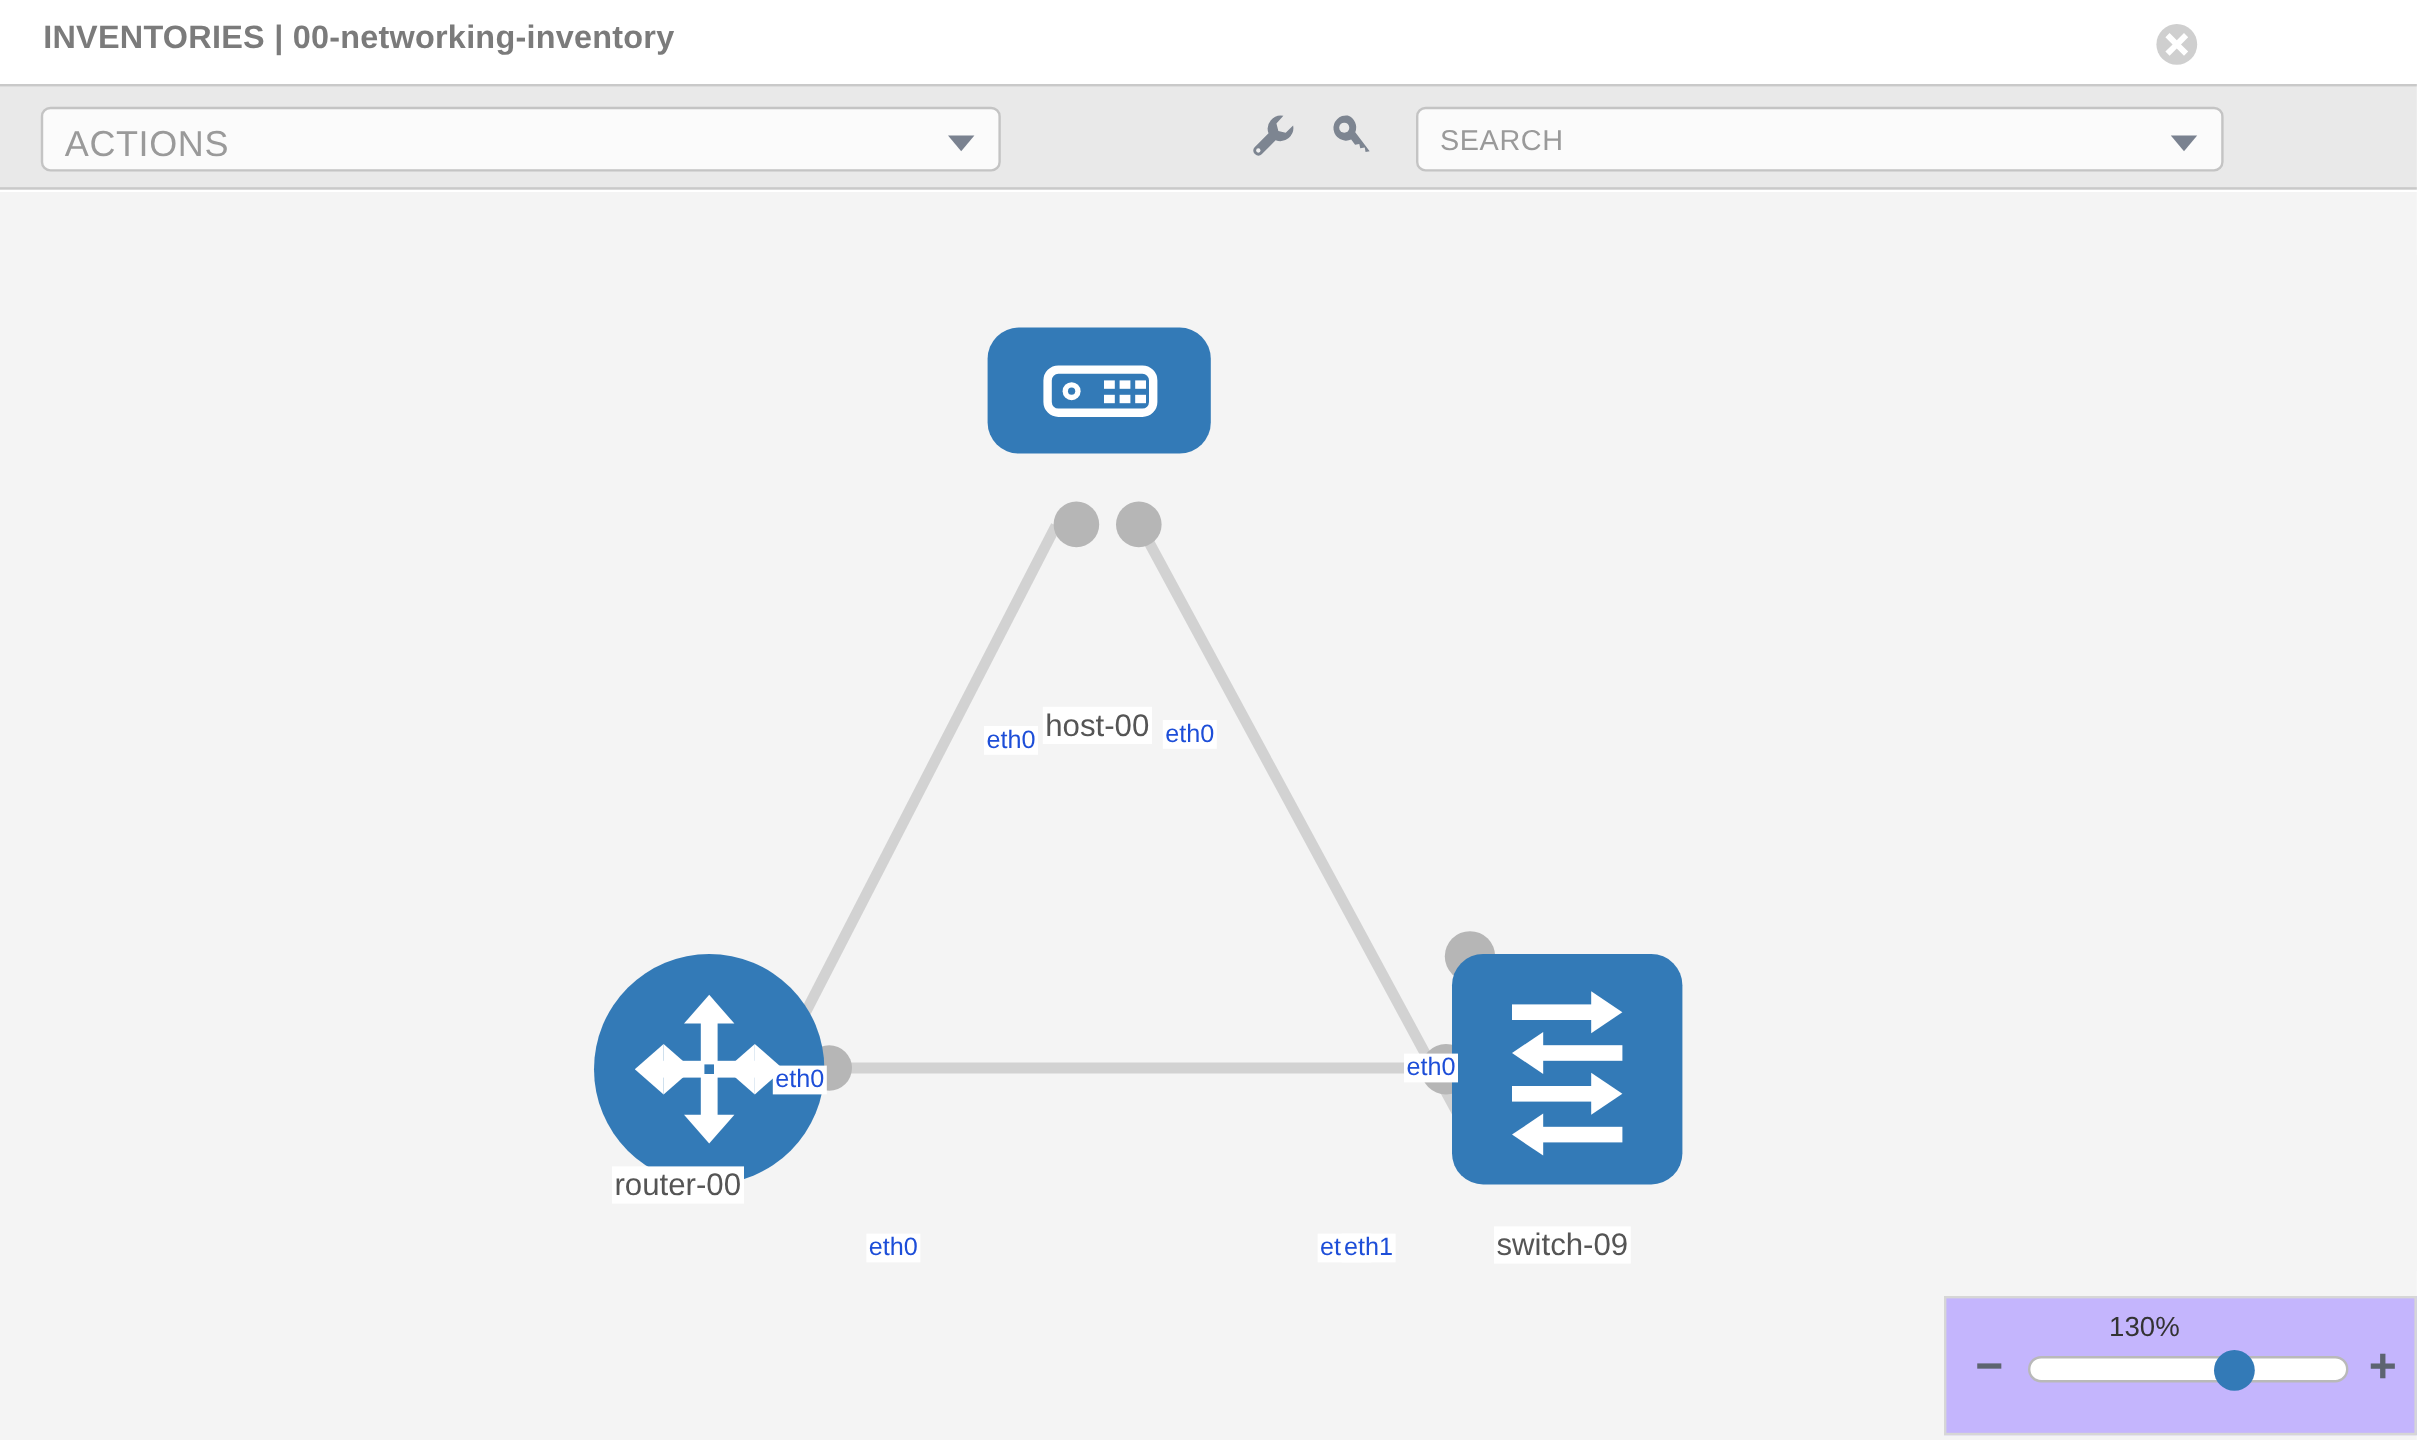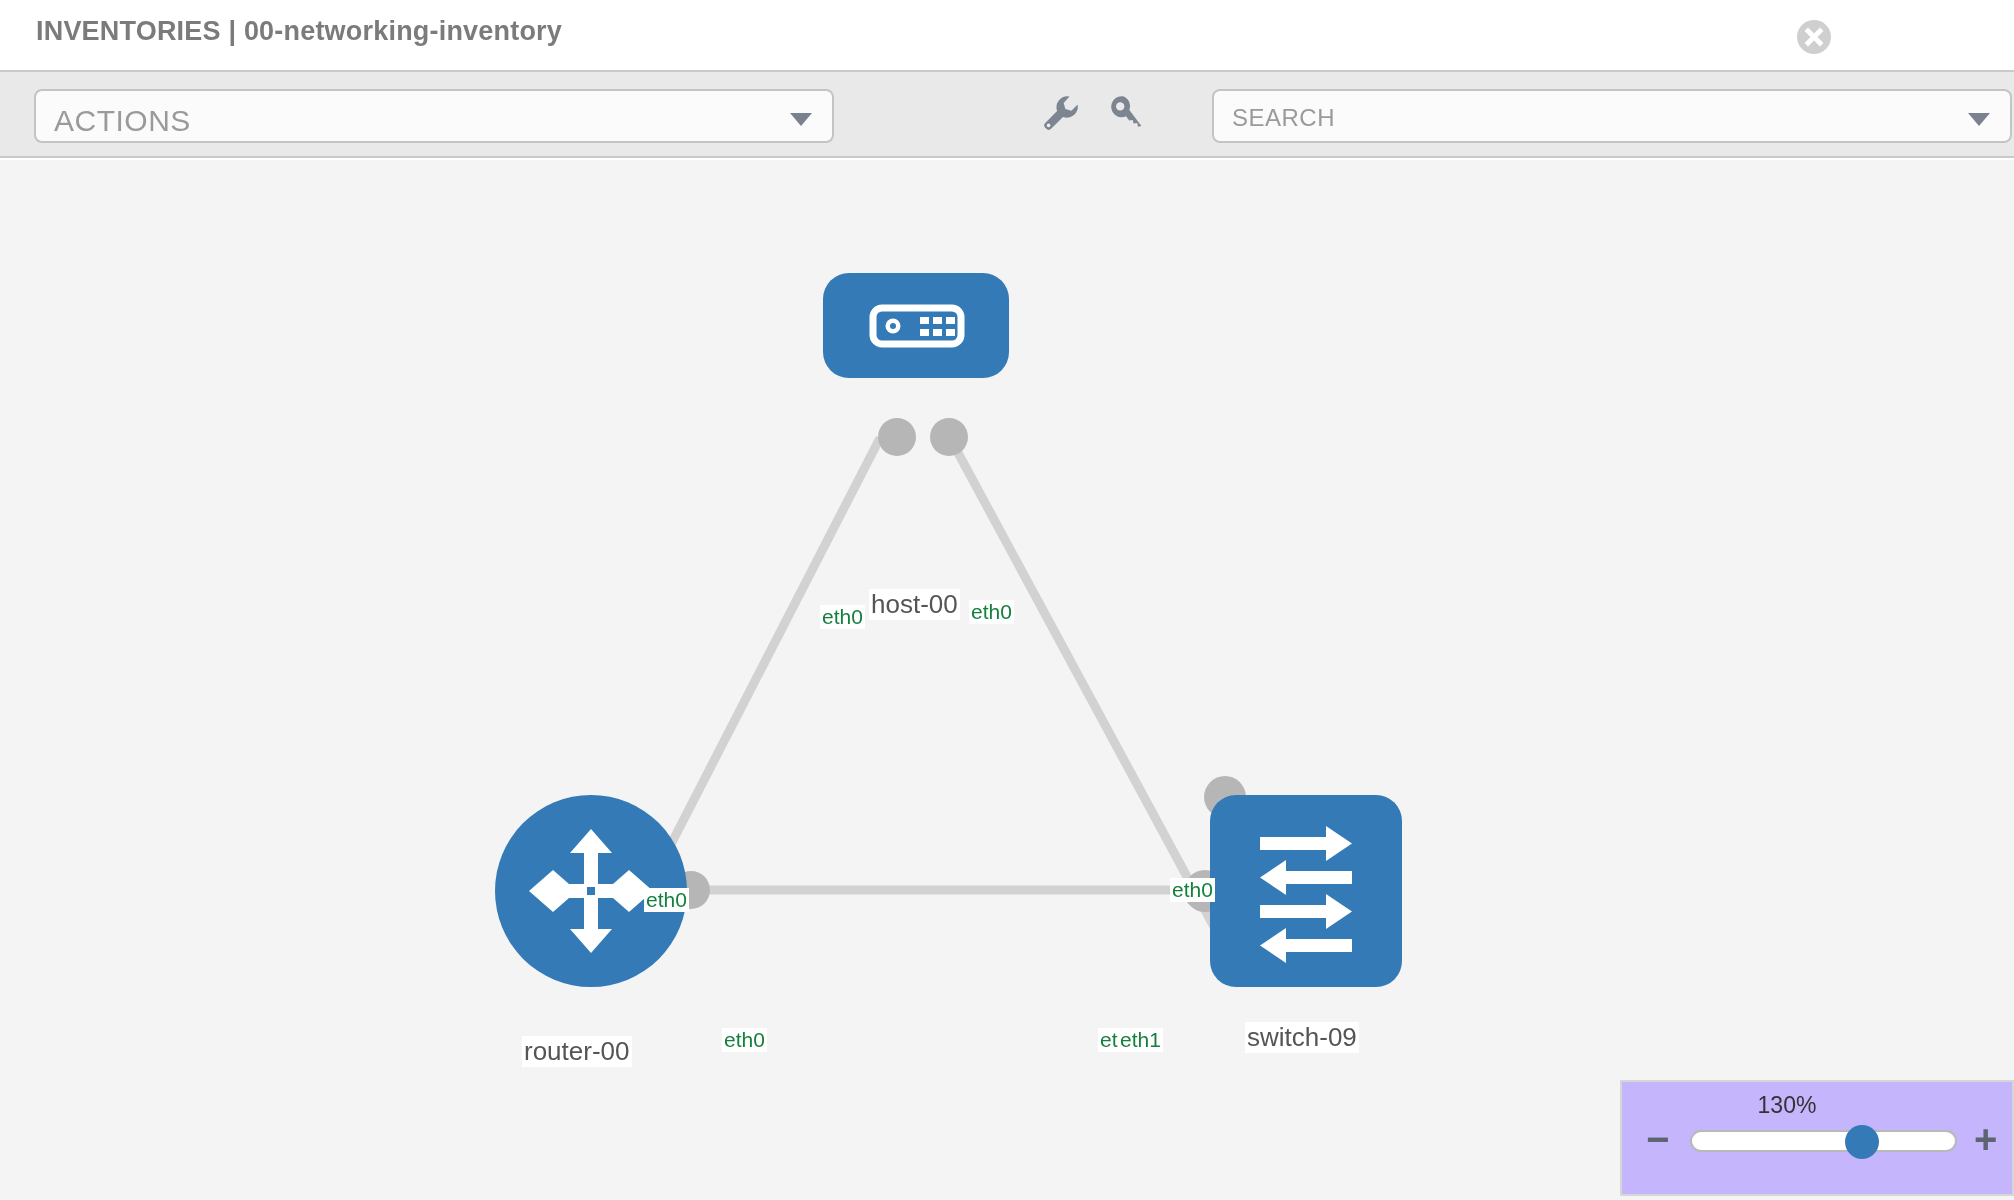--- a/index.html
+++ b/index.html
@@ -65,26 +65,25 @@
   }
   .tool-icon {
     position: absolute; top: 90px;
     width: 44px; height: 44px;
     cursor: pointer;
   }
   .tool-icon.wrench { left: 1038px; }
   .tool-icon.key    { left: 1105px; }
   .search-box {
     position: absolute; left: 1180px; top: 17px;
-    width: 800px; height: 54px;
+    width: 673px; height: 54px;
     background: #fbfbfb;
     border: 2px solid #c4c4c4;
     border-radius: 8px;
     cursor: text;
-    margin-left: 32px;
   }
   .search-box .label {
     position: absolute; left: 18px; top: 13px;
     font-size: 24px; color: #9a9a9a;
     letter-spacing: .5px;
   }
 
   
   .canvas {
     position: absolute; left: 0; top: 160px;
@@ -103,21 +102,21 @@
     position: absolute;
     font-size: 26px;
     color: #555555;
     background: #ffffff;
     white-space: nowrap;
     padding: 0 2px;
   }
   .edge-label {
     position: absolute;
     font-size: 21px;
-    color: #15803d;
+    color: #1d4ed8;
     background: #ffffff;
     white-space: nowrap;
     padding: 0 2px;
   }
   .connector {
     position: absolute;
     background: #b6b6b6;
     border-radius: 50%;
   }
 
@@ -245,21 +244,21 @@
 
         <rect x="100" y="89" width="46" height="14"></rect>
         <path d="M158 96 L134 75 L134 117 Z"></path>
       </g>
       <g fill="#ffffff">
         <path d="M58 75 L82 96 L58 117 Z"></path>
         <path d="M134 75 L110 96 L134 117 Z"></path>
       </g>
     </svg>
   </div>
-  <div class="node-label" style="left:510px; top:876px;margin-left:12px;">router-00</div>
+  <div class="node-label" style="left:510px; top:812px;">router-00</div>
 
   <div class="node" style="left:1210px; top:635px; width:192px; height:192px;">
     <div class="node-shape" style="width:192px; height:192px; border-radius:26px;"></div>
     <svg width="192" height="192" style="position:absolute;left:0;top:0;">
       <g fill="#ffffff">
 
         <rect x="50" y="42" width="76" height="13"></rect>
         <path d="M142 48.5 L116 31 L116 66 Z"></path>
 
         <rect x="66" y="76" width="76" height="13"></rect>

